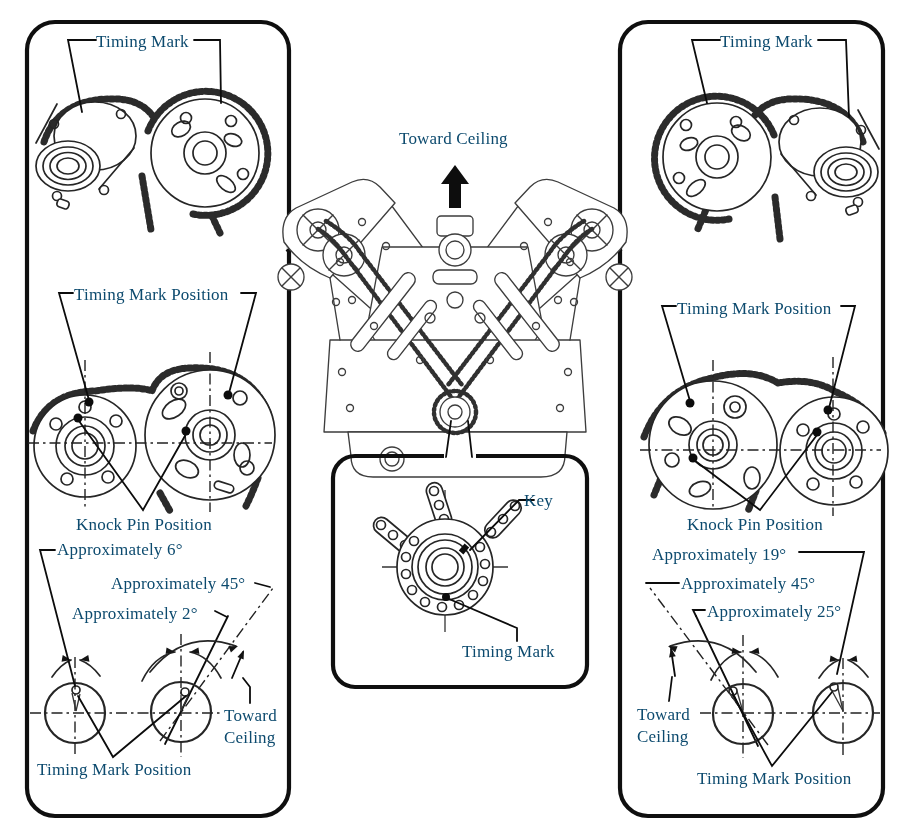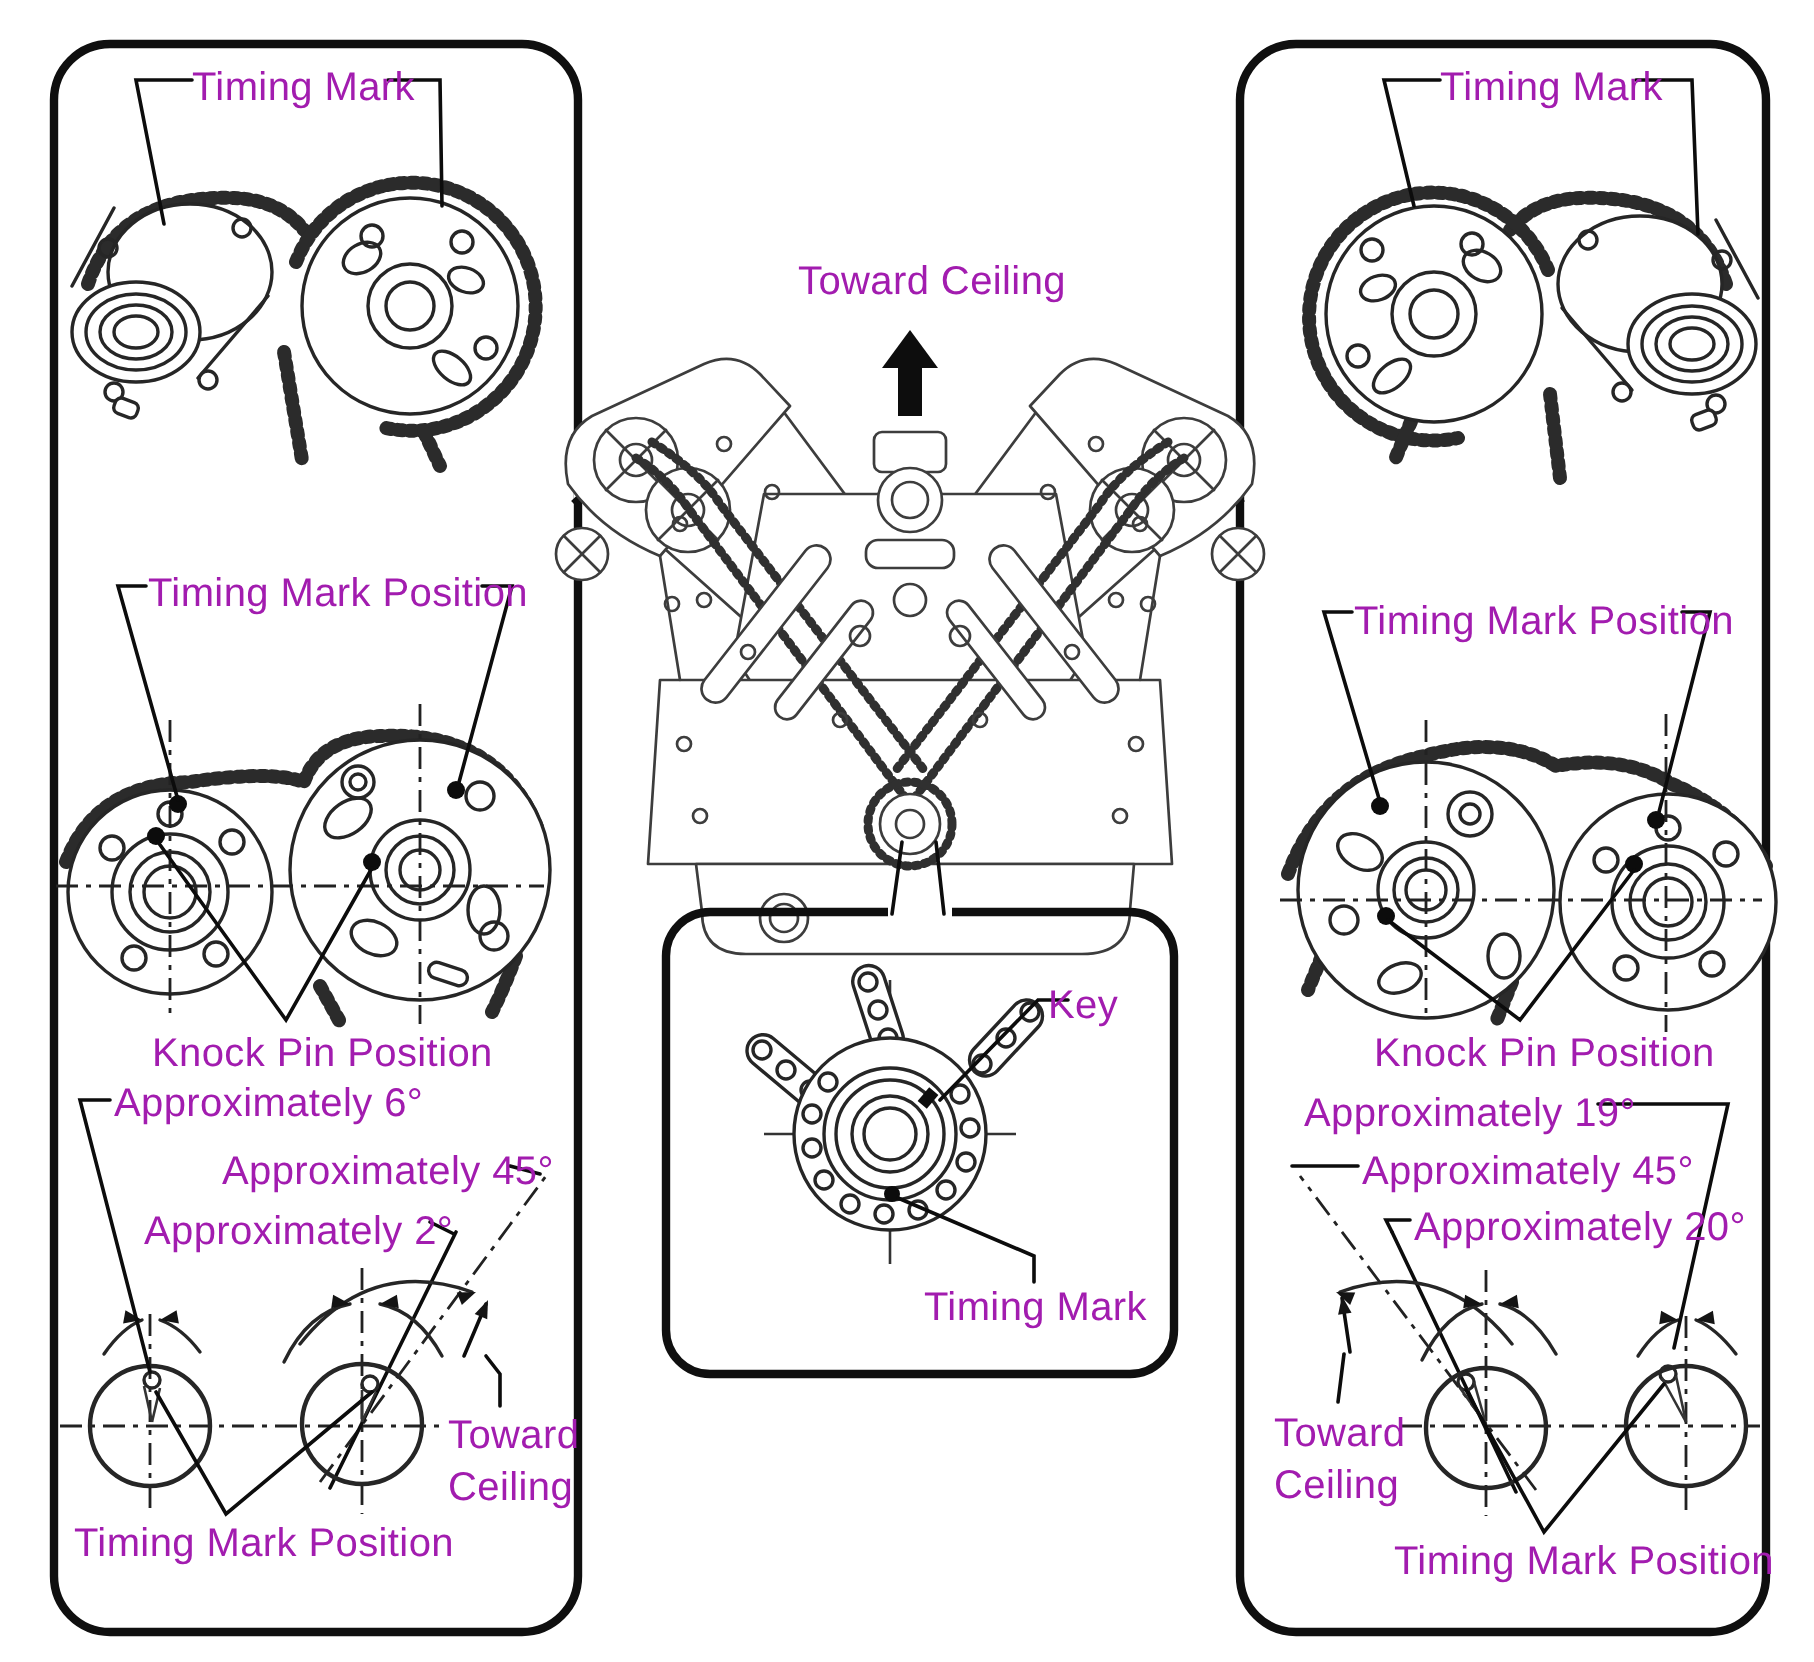--- a/index.html
+++ b/index.html
@@ -1,20 +1,20 @@
 <!DOCTYPE html>
 <html><head>
 <meta charset="utf-8">
 <style>
   html,body{margin:0;padding:0;background:#ffffff;}
   #stage{position:relative;width:907px;height:831px;background:#ffffff;overflow:hidden;
          font-family:"Liberation Sans",sans-serif;}
   #art{position:absolute;left:0;top:0;}
-  .lbl{position:absolute;font-size:20px;line-height:1.2;color:#a21caf;white-space:nowrap;
-       letter-spacing:.2px;}
+  .lbl{position:absolute;font-size:17px;line-height:1.2;color:#0c4a6e;white-space:nowrap;
+       letter-spacing:.2px;font-family:Liberation Serif, serif;}
   .lbl.two{white-space:pre-line;line-height:1.3;}
   
   .pb{fill:none;stroke:#0f0f0f;stroke-width:4.2;}
   .chev{fill:#ffffff;stroke:#0f0f0f;stroke-width:4.2;stroke-linejoin:miter;}
   .art{fill:none;stroke:#262626;stroke-width:1.7;stroke-linecap:round;stroke-linejoin:round;}
   .artw{fill:#ffffff;stroke:#262626;stroke-width:1.7;stroke-linejoin:round;}
   .thk{stroke-width:2.2;}
   .thin{fill:none;stroke:#333;stroke-width:1.3;}
   .eng{fill:none;stroke:#3d3d3d;stroke-width:1.35;stroke-linejoin:round;stroke-linecap:round;}
   .engw{fill:#ffffff;stroke:#3d3d3d;stroke-width:1.35;stroke-linejoin:round;}
@@ -387,21 +387,21 @@
 <div class="lbl" style="left:72px;top:604px">Approximately 2°</div>
 <div class="lbl two" style="left:224px;top:705px">Toward
 Ceiling</div>
 <div class="lbl" style="left:37px;top:760px">Timing Mark Position</div>
 
 <div class="lbl" style="left:720px;top:32px">Timing Mark</div>
 <div class="lbl" style="left:677px;top:299px">Timing Mark Position</div>
 <div class="lbl" style="left:687px;top:515px">Knock Pin Position</div>
 <div class="lbl" style="left:652px;top:545px">Approximately 19°</div>
 <div class="lbl" style="left:681px;top:574px">Approximately 45°</div>
-<div class="lbl" style="left:707px;top:602px">Approximately 20°</div>
+<div class="lbl" style="left:707px;top:602px">Approximately 25°</div>
 <div class="lbl two" style="left:637px;top:704px">Toward
 Ceiling</div>
 <div class="lbl" style="left:697px;top:769px">Timing Mark Position</div>
 
 <div class="lbl" style="left:524px;top:491px">Key</div>
 <div class="lbl" style="left:462px;top:642px">Timing Mark</div>
 
 </div>
 
 </body></html>

